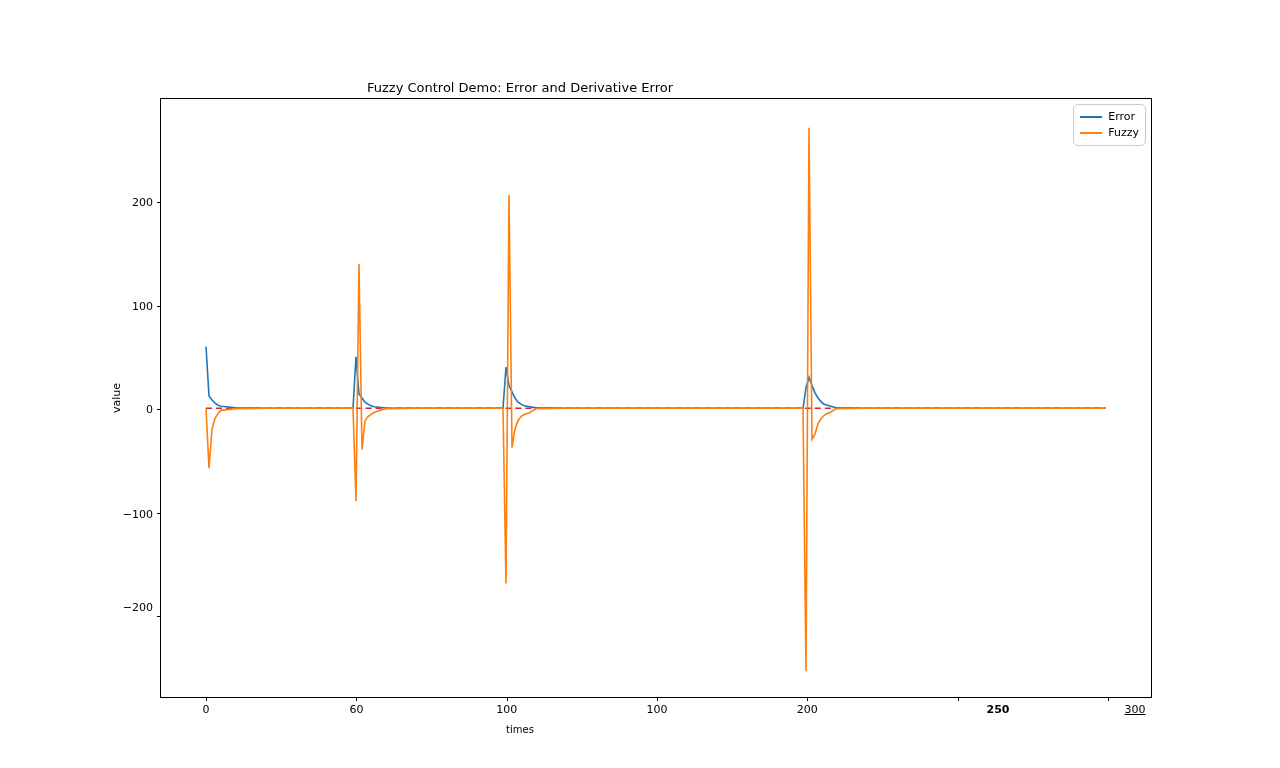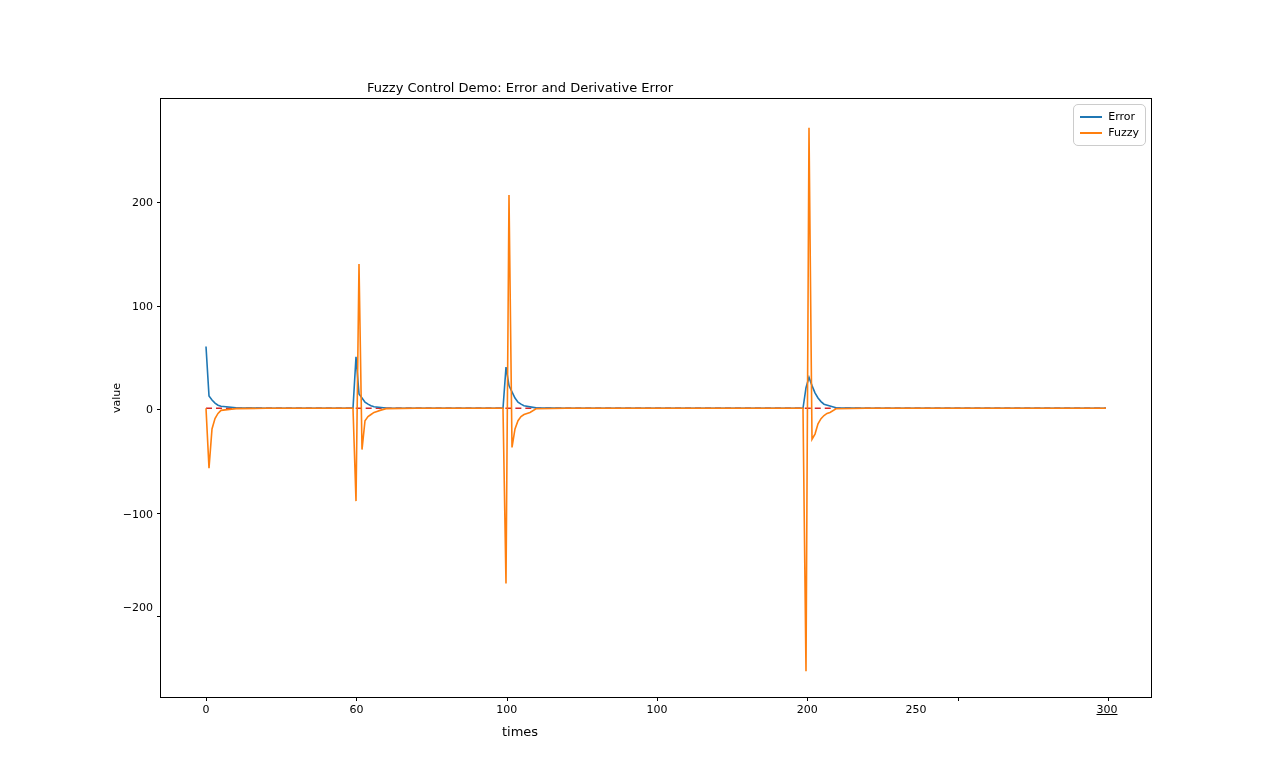--- a/index.html
+++ b/index.html
@@ -33,21 +33,21 @@
   .ylabel {
     position: absolute;
     transform: rotate(-90deg);
     transform-origin: left top;
     font-size: 11px;
   }
   .xlabel {
     position: absolute;
     width: 100%;
     text-align: center;
-    font-size: 13px;
+    font-size: 10px;
   }
   .tick-label-x {
     position: absolute;
     font-size: 11px;
     transform: translateX(-50%);
     top: 100%;
     margin-top: 6px;
   }
   .tick-label-y {
     position: absolute;
@@ -125,23 +125,23 @@
       <div class="tick-label-x" style="left: 45.0909px;">0</div>
       <div class="tick-x" style="left: 195.394px;"></div>
       <div class="tick-label-x" style="left: 195.394px;">60</div>
       <div class="tick-x" style="left: 345.697px;"></div>
       <div class="tick-label-x" style="left: 345.697px;">100</div>
       <div class="tick-x" style="left: 496px;"></div>
       <div class="tick-label-x" style="left: 496px;">100</div>
       <div class="tick-x" style="left: 646.303px;"></div>
       <div class="tick-label-x" style="left: 646.303px;">200</div>
       <div class="tick-x" style="left: 796.606px;"></div>
-      <div class="tick-label-x" style="left: 755px;">250</div>
+      <div class="tick-label-x" style="left: 837px; font-weight: bold;">250</div>
       <div class="tick-x" style="left: 946.909px;"></div>
-      <div class="tick-label-x" style="left: 946px; text-decoration: underline;">300</div>
+      <div class="tick-label-x" style="left: 974px; text-decoration: underline;">300</div>
       <div class="tick-y" style="top: 517.241px;"></div>
       <div class="tick-label-y" style="top: 508px;">−200</div>
       <div class="tick-y" style="top: 413.793px;"></div>
       <div class="tick-label-y" style="top: 415px;">−100</div>
       <div class="tick-y" style="top: 310.345px;"></div>
       <div class="tick-label-y" style="top: 310.345px;">0</div>
       <div class="tick-y" style="top: 206.897px;"></div>
       <div class="tick-label-y" style="top: 206.897px;">100</div>
       <div class="tick-y" style="top: 103.448px;"></div>
       <div class="tick-label-y" style="top: 103.448px;">200</div>

